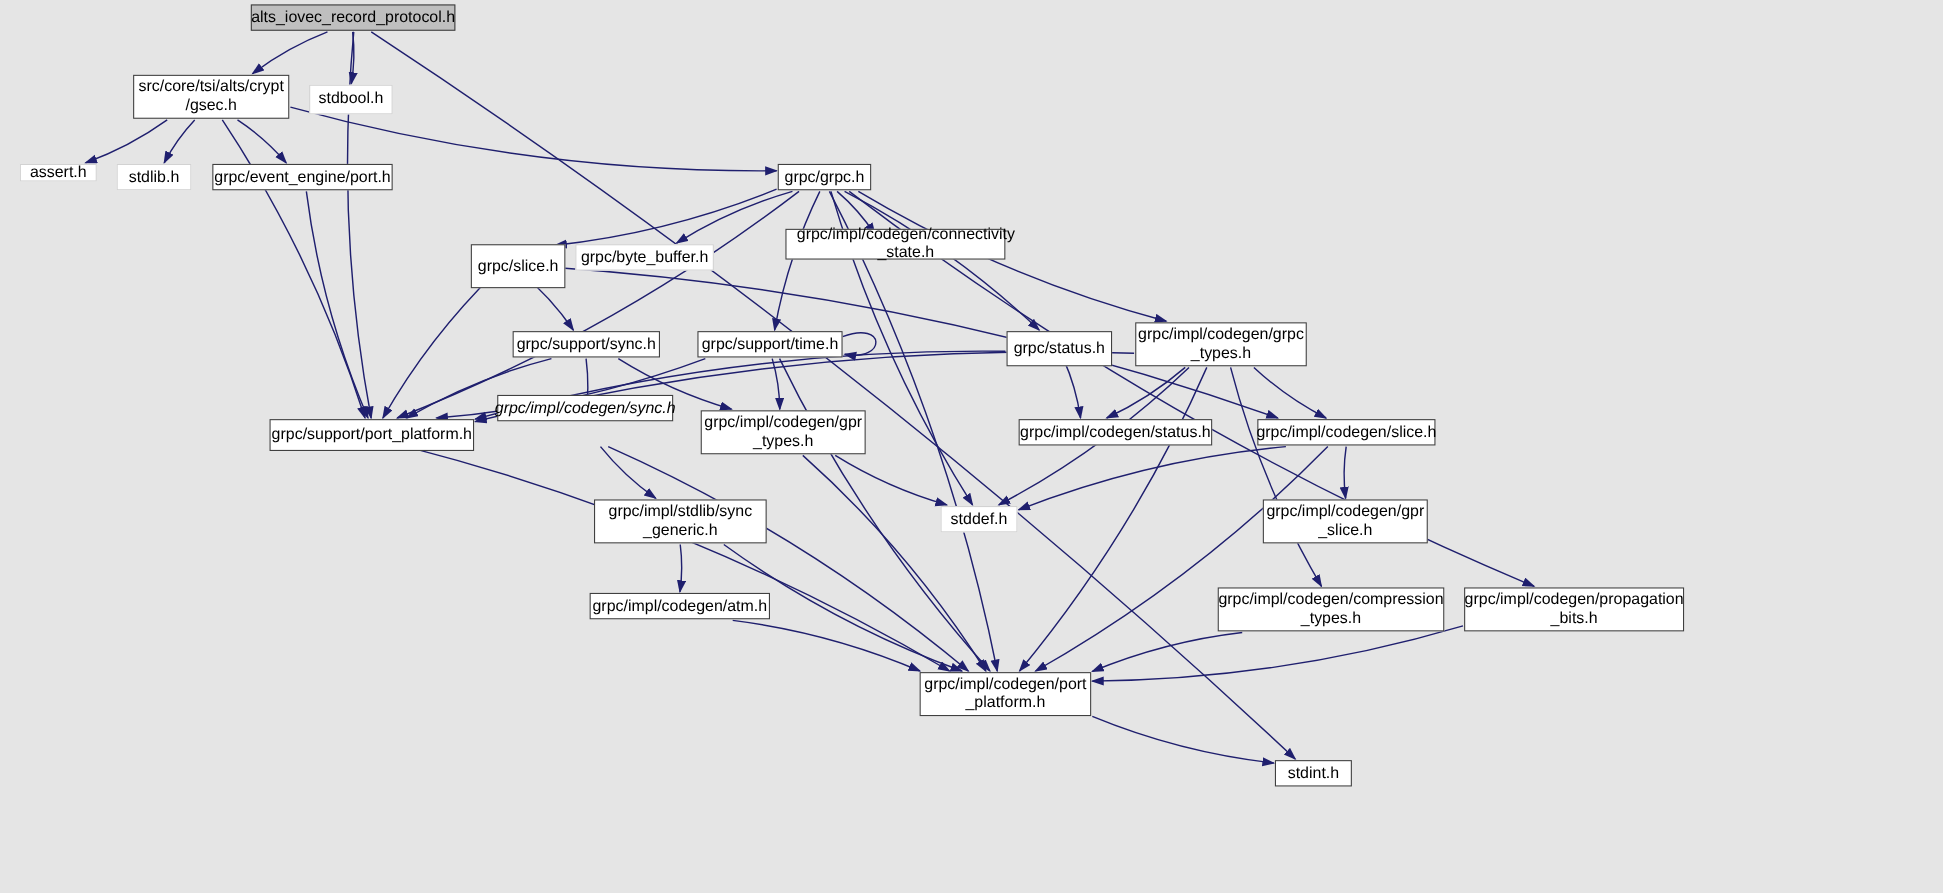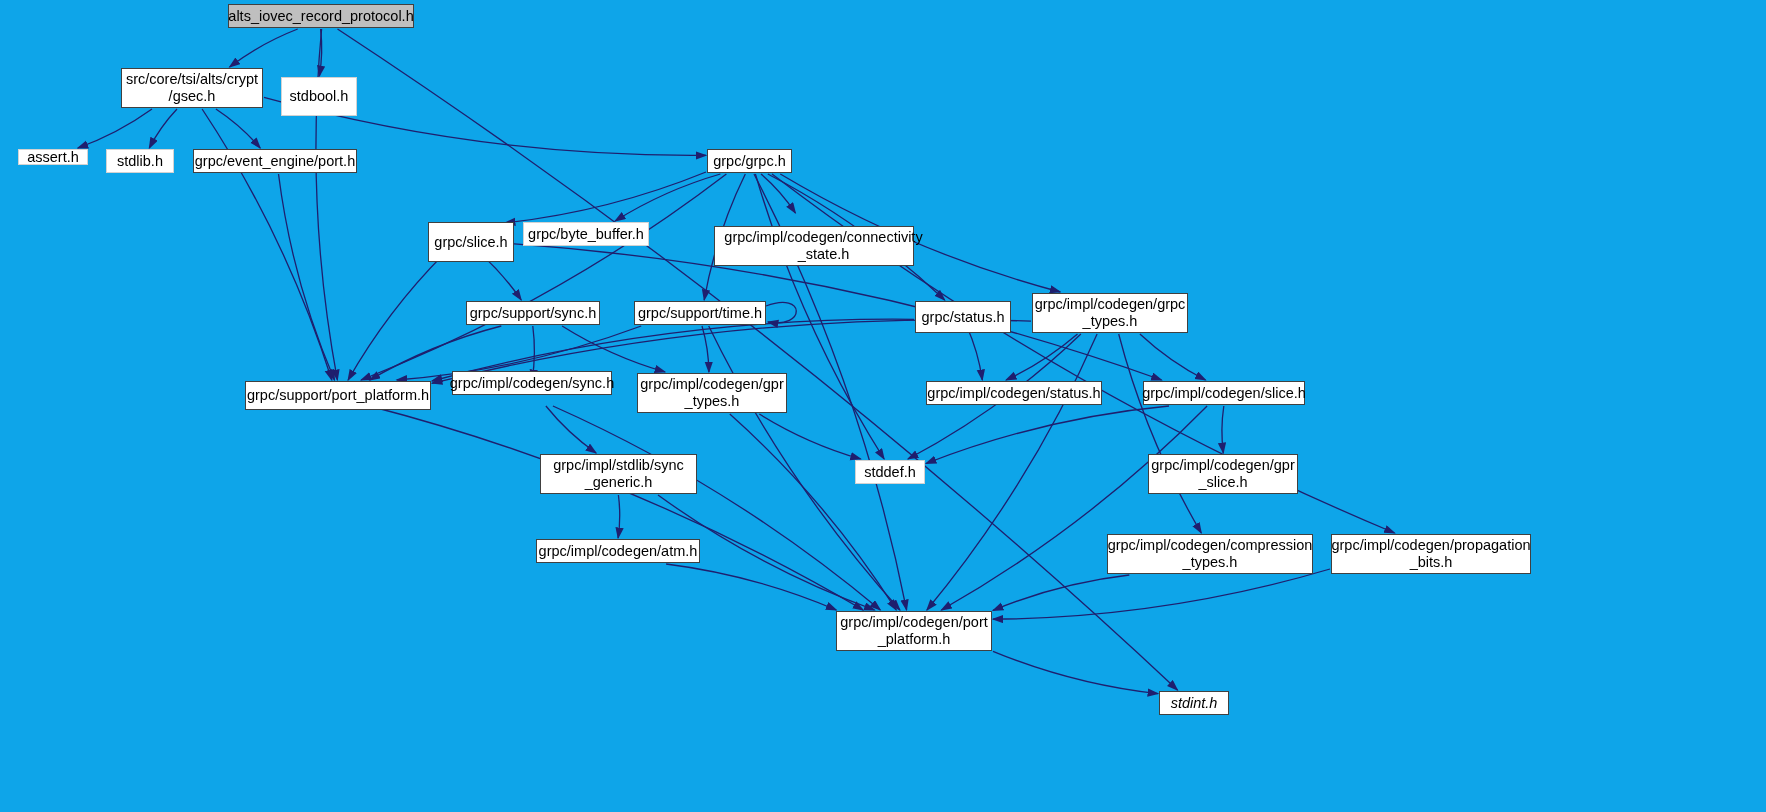--- a/index.html
+++ b/index.html
@@ -1,16 +1,16 @@
 <!DOCTYPE html>
 <html><head>
 <meta charset="utf-8">
 <style>
   html,body{margin:0;padding:0;background:#ffffff;}
-  #canvas{position:relative;width:1766px;height:812px;background:#0ea5e9;
+  #canvas{position:relative;width:1766px;height:812px;background:#e5e5e5;
           font-family:"Liberation Sans","DejaVu Sans",sans-serif;overflow:hidden;}
   svg#edges{position:absolute;left:0;top:0;width:1766px;height:812px;}
   .node{position:absolute;box-sizing:border-box;display:flex;align-items:center;
         justify-content:center;text-align:center;background:#ffffff;
         border:1px solid #404040;font-size:14.5px;color:#000000;line-height:17px;
         white-space:pre-line;letter-spacing:0px;}
   .node.sys{border:1px solid #d2d2d2;}
   .node.root{background:#bfbfbf;border:1px solid #404040;}
 </style>
 </head>
@@ -73,47 +73,47 @@
       <path d="M666.1,564.0 Q754.4,575.1 836.3,610.0" fill="none" stroke="#1f1f6e" stroke-width="1.3" marker-end="url(#ah)"></path>
       <path d="M1129.3,575.0 Q1058.7,583.2 993.0,610.4" fill="none" stroke="#1f1f6e" stroke-width="1.3" marker-end="url(#ah)"></path>
       <path d="M1330.0,569.0 Q1165.0,617.7 993.0,619.2" fill="none" stroke="#1f1f6e" stroke-width="1.3" marker-end="url(#ah)"></path>
       <path d="M993.0,651.3 Q1072.5,684.1 1158.0,693.7" fill="none" stroke="#1f1f6e" stroke-width="1.3" marker-end="url(#ah)"></path>
       <path d="M337.5,29.0 Q785.9,323.4 1177.5,690.0" fill="none" stroke="#1f1f6e" stroke-width="1.3" marker-end="url(#ah)"></path>
     </svg>
   <div id="nodes">
       <div class="node root" style="left: 228px; top: 4px; width: 186px; height: 24px;">alts_iovec_record_protocol.h</div>
       <div class="node" style="left: 121px; top: 68px; width: 142px; height: 40px;">src/core/tsi/alts/crypt
 /gsec.h</div>
-      <div class="node sys" style="left: 281px; top: 77px; width: 76px; height: 39px;">stdbool.h</div>
+      <div class="node sys" style="left: 281px; top: 77px; width: 76px; height: 27px;">stdbool.h</div>
       <div class="node sys" style="left: 18px; top: 149px; width: 70px; height: 16px;">assert.h</div>
       <div class="node sys" style="left: 106px; top: 149px; width: 68px; height: 24px;">stdlib.h</div>
       <div class="node" style="left: 193px; top: 149px; width: 164px; height: 24px;">grpc/event_engine/port.h</div>
       <div class="node" style="left: 707px; top: 149px; width: 85px; height: 24px;">grpc/grpc.h</div>
       <div class="node" style="left: 428px; top: 222px; width: 86px; height: 40px;">grpc/slice.h</div>
       <div class="node sys" style="left: 523px; top: 222px; width: 126px; height: 24px;">grpc/byte_buffer.h</div>
-      <div class="node" style="left: 714px; top: 226px; width: 200px; height: 40px; padding-left: 19px;">grpc/impl/codegen/connectivity
+      <div class="node" style="left: 714px; top: 208px; width: 200px; height: 28px; padding-left: 19px;">grpc/impl/codegen/connectivity
 _state.h</div>
       <div class="node" style="left: 466px; top: 301px; width: 134px; height: 24px;">grpc/support/sync.h</div>
       <div class="node" style="left: 634px; top: 301px; width: 132px; height: 24px;">grpc/support/time.h</div>
       <div class="node" style="left: 915px; top: 301px; width: 96px; height: 32px;">grpc/status.h</div>
       <div class="node" style="left: 1032px; top: 293px; width: 156px; height: 40px;">grpc/impl/codegen/grpc
 _types.h</div>
       <div class="node" style="left: 245px; top: 381px; width: 186px; height: 29px;">grpc/support/port_platform.h</div>
-      <div class="node" style="left: 452px; top: 371px; width: 160px; height: 24px;">grpc/impl/codegen/sync.h</div>
+      <div class="node" style="left: 452px; top: 359px; width: 160px; height: 24px; font-style: italic;">grpc/impl/codegen/sync.h</div>
       <div class="node" style="left: 637px; top: 373px; width: 150px; height: 40px;">grpc/impl/codegen/gpr
 _types.h</div>
       <div class="node" style="left: 898px; top: 381px; width: 176px; height: 24px; margin-left: 28px;">grpc/impl/codegen/status.h</div>
       <div class="node" style="left: 1143px; top: 381px; width: 162px; height: 24px;">grpc/impl/codegen/slice.h</div>
       <div class="node sys" style="left: 855px; top: 460px; width: 70px; height: 24px;">stddef.h</div>
       <div class="node" style="left: 1148px; top: 454px; width: 150px; height: 40px;">grpc/impl/codegen/gpr
 _slice.h</div>
       <div class="node" style="left: 540px; top: 454px; width: 157px; height: 40px;">grpc/impl/stdlib/sync
 _generic.h</div>
       <div class="node" style="left: 536px; top: 539px; width: 164px; height: 24px;">grpc/impl/codegen/atm.h</div>
       <div class="node" style="left: 1107px; top: 534px; width: 206px; height: 40px;">grpc/impl/codegen/compression
 _types.h</div>
       <div class="node" style="left: 1331px; top: 534px; width: 200px; height: 40px;">grpc/impl/codegen/propagation
 _bits.h</div>
       <div class="node" style="left: 836px; top: 611px; width: 156px; height: 40px;">grpc/impl/codegen/port
 _platform.h</div>
-      <div class="node" style="left: 1159px; top: 691px; width: 70px; height: 24px; font-style: italic;">stdint.h</div>
+      <div class="node" style="left: 1159px; top: 691px; width: 70px; height: 24px;">stdint.h</div>
     </div>
 </div>
 
 </body></html>

